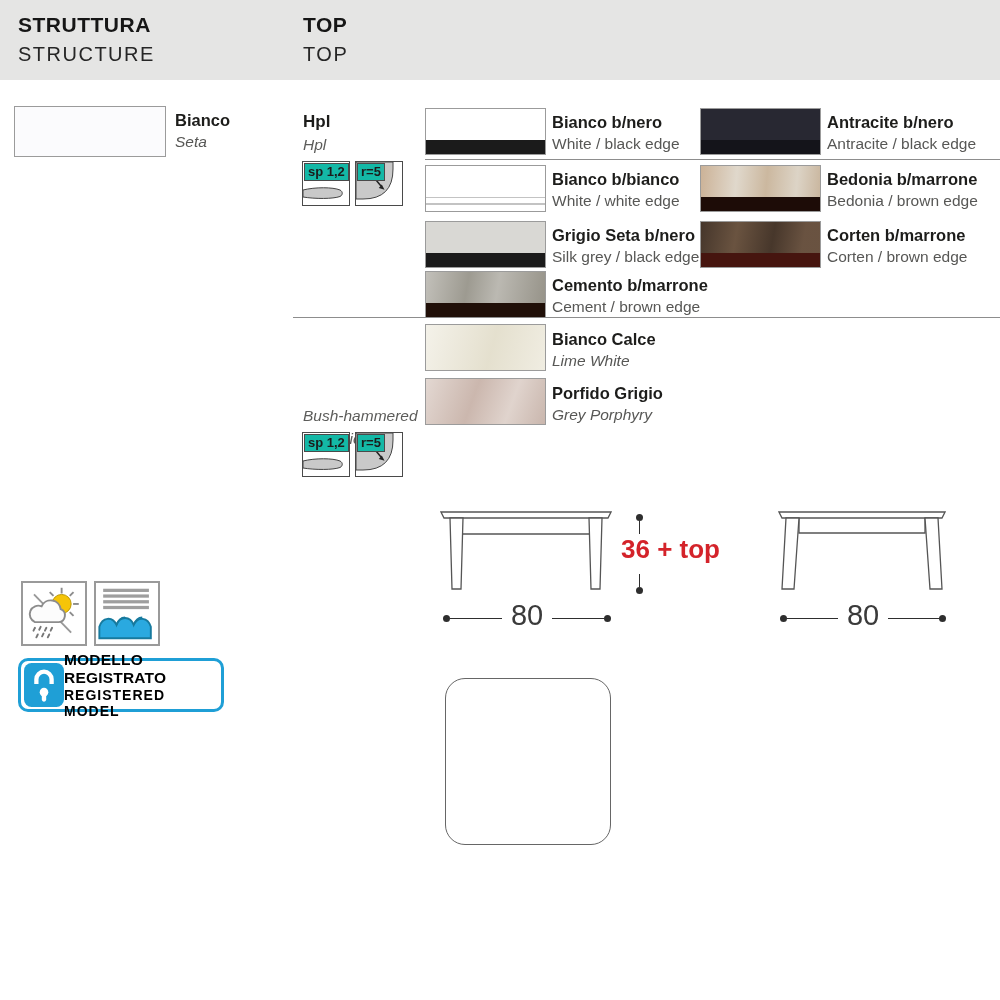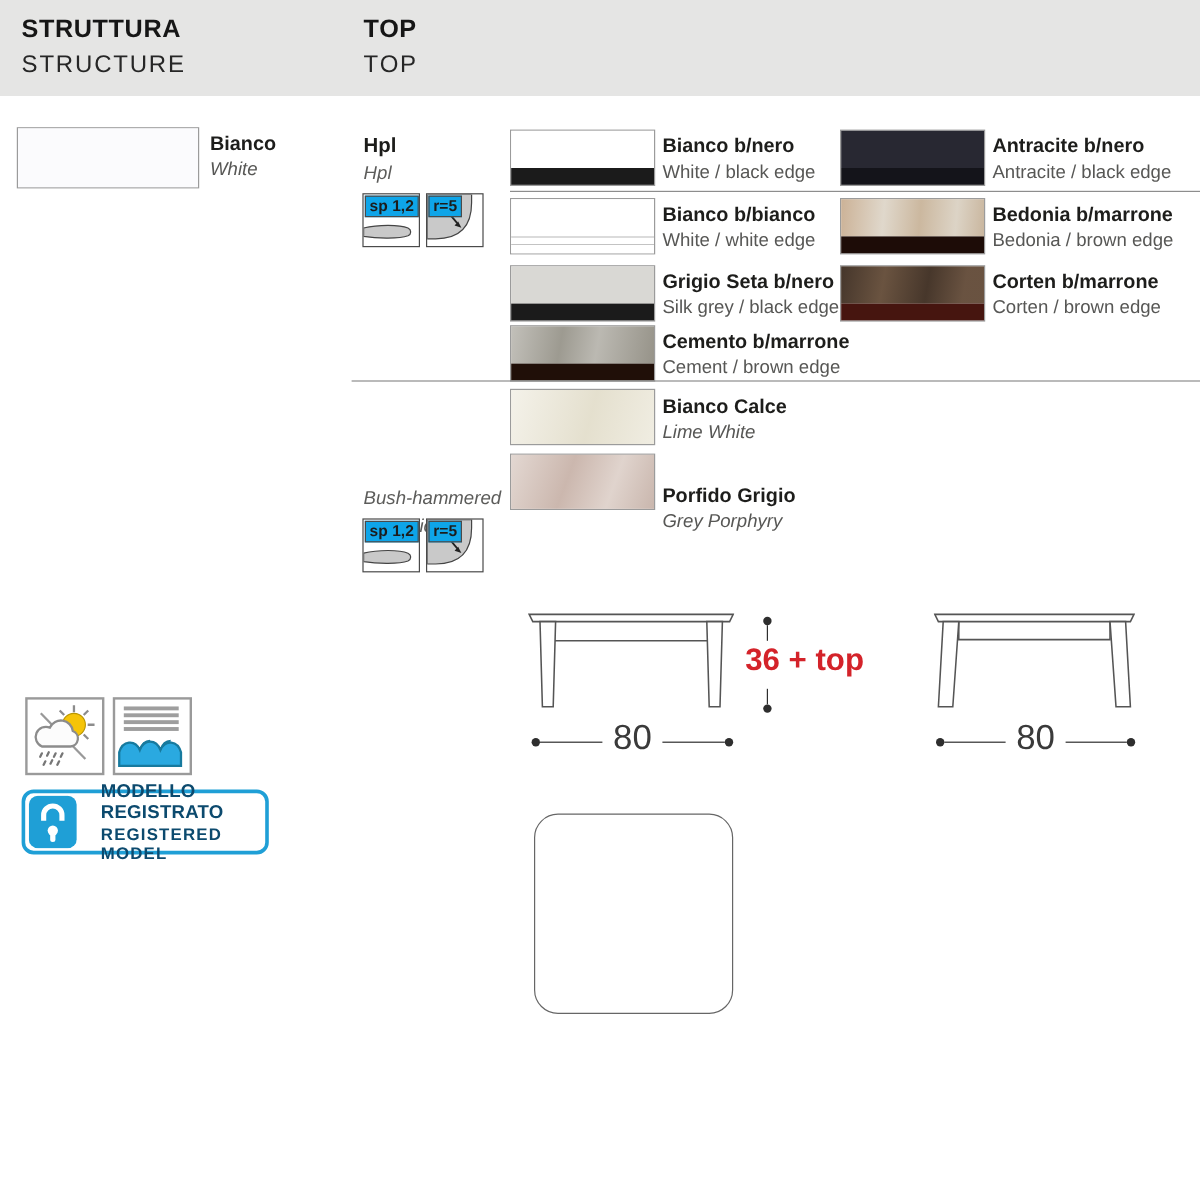--- a/index.html
+++ b/index.html
@@ -31,42 +31,42 @@
   .swl{position:absolute;width:175px;}
   .swl .nm{font-size:16.5px;font-weight:bold;color:#1d1d1b;}
   .swl .sb{font-size:15.5px;color:#575755;margin-top:3px;}
   .swl .sb.it{font-style:italic;}
 
   .rule{position:absolute;height:1px;background:#8d8d8d;}
 
   
   .spec-pair{position:absolute;display:flex;gap:5px;}
   .spec-box{position:relative;width:48px;height:45px;border:1px solid #4a4a4a;background:#fff;}
-  .spec-tag{position:absolute;top:1px;left:1px;background:#0ea5e9;border:1px solid #4a4a4a;
+  .spec-tag{position:absolute;top:1px;left:1px;background:#14b8a6;border:1px solid #4a4a4a;
             font-size:13px;font-weight:bold;padding:0 3px;line-height:16px;color:#1c1c1c;z-index:2;}
   .spec-box svg{position:absolute;left:0;top:0;}
 
   
   .tbl-svg{position:absolute;}
   .dimrow{position:absolute;display:flex;align-items:center;color:#3a3a3a;}
   .dot{width:7px;height:7px;border-radius:50%;background:#2e2e2e;flex:none;}
   .dline{height:0;border-top:1.6px solid #2e2e2e;flex:1;}
   .dnum{font-size:29px;padding:0 9px;margin-top:-5px;}
   .vdim{position:absolute;display:flex;flex-direction:column;align-items:center;}
   .vline{width:0;border-left:1.6px solid #2e2e2e;}
   .hlabel{position:absolute;font-size:26px;font-weight:bold;white-space:nowrap;z-index:3;}
 
   
   .cert-box{position:absolute;width:66px;height:65px;border:2px solid #9a9a9a;background:#fff;}
 
   
   .badge{position:absolute;display:flex;align-items:center;width:206px;height:54px;
          border:3px solid #1f9fd6;border-radius:10px;background:#fff;}
   .badge .lock{flex:none;margin-left:3px;}
-  .btxt{margin-left:20px;color:#0c4a6e;line-height:1.15;}
+  .btxt{margin-left:0;color:#000000;line-height:1.15;}
   .b1{font-size:15.5px;font-weight:bold;letter-spacing:.2px;}
   .b2{font-size:14px;font-weight:bold;letter-spacing:1px;}
 
   
   .topview{position:absolute;width:166px;height:167px;border:1.6px solid #666;border-radius:20px;background:#fff;}
 
   .footer-dims{position:absolute;font-size:30px;color:#474747;letter-spacing:.5px;}
 </style>
 </head>
 <body>
@@ -78,21 +78,21 @@
     <div class="t2" style="left:18px;">STRUCTURE</div>
     <div class="t1" style="left:303px;">TOP</div>
     <div class="t2" style="left:303px;">TOP</div>
   </div>
 
   <div class="sw" style="left:14px;top:106px;width:152px;height:51px;">
     <div class="full" style="height: 49px; background-color: rgb(251, 251, 253);"></div>
   </div>
   <div class="swl" style="left:175px;top:111px;">
     <div class="nm">Bianco</div>
-    <div class="sb it">White</div>
+    <div class="sb it">Seta</div>
   </div>
 
   <div class="sec-name" style="left:303px;top:110px;">Hpl</div>
   <div class="sec-sub" style="left:303px;top:133px;">Hpl</div>
 
   <div class="spec-pair" style="left:302px;top:161px;">
     <div class="spec-box">
       <span class="spec-tag">sp 1,2</span>
       <svg width="46" height="22" viewBox="0 0 46 22" style="top:20px;left:0;">
         <path d="M0,8 C12,5 30,5 37,8 C40,9.5 40,13 37,14.5 C30,17 12,17 0,15 Z" fill="#c9c9c9" stroke="#444" stroke-width="1"></path>
@@ -180,21 +180,21 @@
     <div class="full tex-calce" style="background-color: rgb(235, 231, 216);"></div>
   </div>
   <div class="swl" style="left:552px;top:330px;">
     <div class="nm">Bianco Calce</div>
     <div class="sb it">Lime White</div>
   </div>
 
   <div class="sw" style="left:425px;top:378px;">
     <div class="full tex-porfido" style="background-color: rgb(212, 195, 186);"></div>
   </div>
-  <div class="swl" style="left:552px;top:384px;margin-top:20px;">
+  <div class="swl" style="left:552px;top:384px;">
     <div class="nm">Porfido Grigio</div>
     <div class="sb it">Grey Porphyry</div>
   </div>
 
   <div class="spec-pair" style="left:302px;top:432px;">
     <div class="spec-box">
       <span class="spec-tag">sp 1,2</span>
       <svg width="46" height="22" viewBox="0 0 46 22" style="top:20px;left:0;">
         <path d="M0,8 C12,5 30,5 37,8 C40,9.5 40,13 37,14.5 C30,17 12,17 0,15 Z" fill="#c9c9c9" stroke="#444" stroke-width="1"></path>
       </svg>

